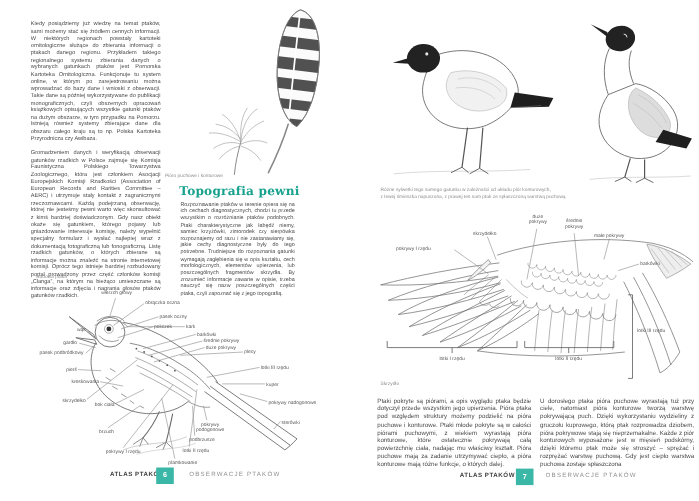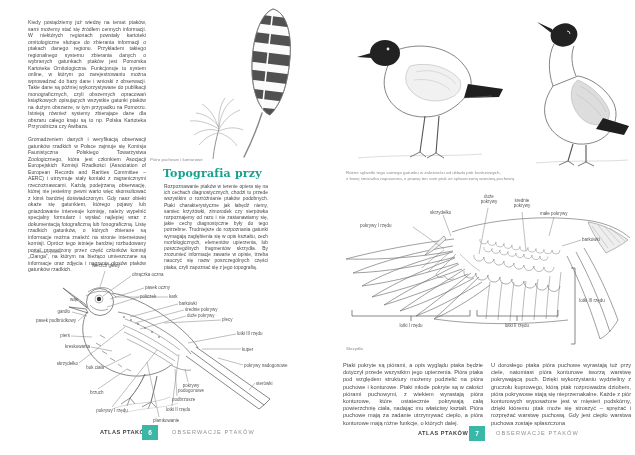--- a/index.html
+++ b/index.html
@@ -73,21 +73,21 @@
         <path d="M34,126 C33,112 35,102 40,95"></path>
         <path d="M34,124 C36,110 41,101 49,96"></path>
         <path d="M34,126 C40,116 47,110 55,107"></path>
         <path d="M34,128 C43,124 51,124 58,127"></path>
         <path d="M34,130 C42,132 48,137 52,143"></path>
       </g>
     </svg>
   </div>
   <div class="caption" style="left:150px;top:157px;width:110px;">Pióro puchowe i konturowe</div>
 
-  <div class="heading">Topografia przy</div>
+  <div class="heading">Topografia pewni</div>
   <div class="bodytext midcol">Rozpoznawanie ptaków w terenie opiera się na ich cechach diagnostycznych, chodzi tu przede wszystkim o rozróżnianie ptaków podobnych. Ptaki charakterystyczne jak łabędź niemy, samiec krzyżówki, zimorodek czy sierpówka rozpoznajemy od razu i nie zastanawiamy się, jakie cechy diagnostyczne były do tego potrzebne. Trudniejsze do rozpoznania gatunki wymagają zagłębienia się w opis kształtu, cech morfologicznych, elementów upierzenia, lub poszczególnych fragmentów skrzydła. By zrozumieć informacje zawarte w opisie, trzeba nauczyć się nazw poszczególnych części ptaka, czyli zapoznać się z jego topografią.</div>
 
   <div class="caption" style="left:33px;top:249px;">Budowa ptaka</div>
 
   <div class="diagram" id="bird-diagram" style="left:28px;top:257px;width:292px;height:170px;">
     <svg id="bird-svg" width="292" height="170" viewBox="0 0 292 170">
       <g stroke="#6a6a6a" stroke-width="0.8" fill="none">
         <path d="M57,47 L35,31 L59,51 Z" fill="#fff"></path>
         <path d="M58,52 L41,50 L60,56 Z" fill="#fff"></path>
         <circle cx="72" cy="45" r="13.5" fill="#fff"></circle>

